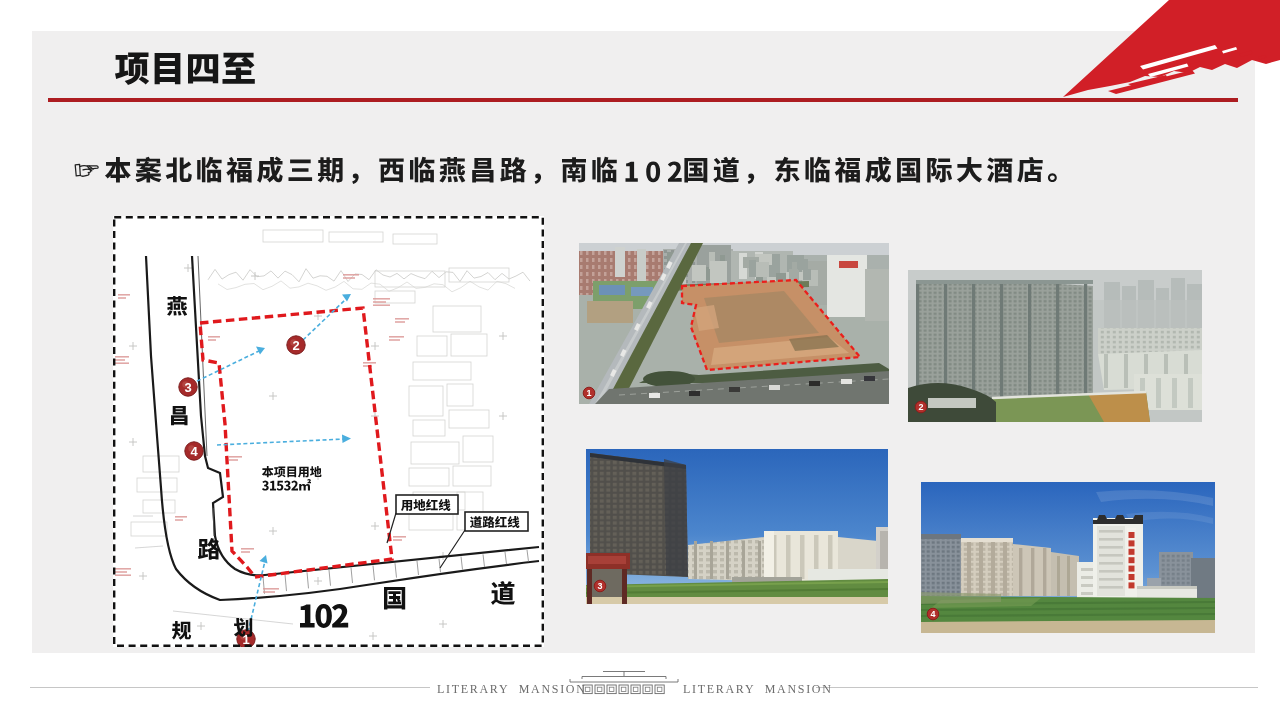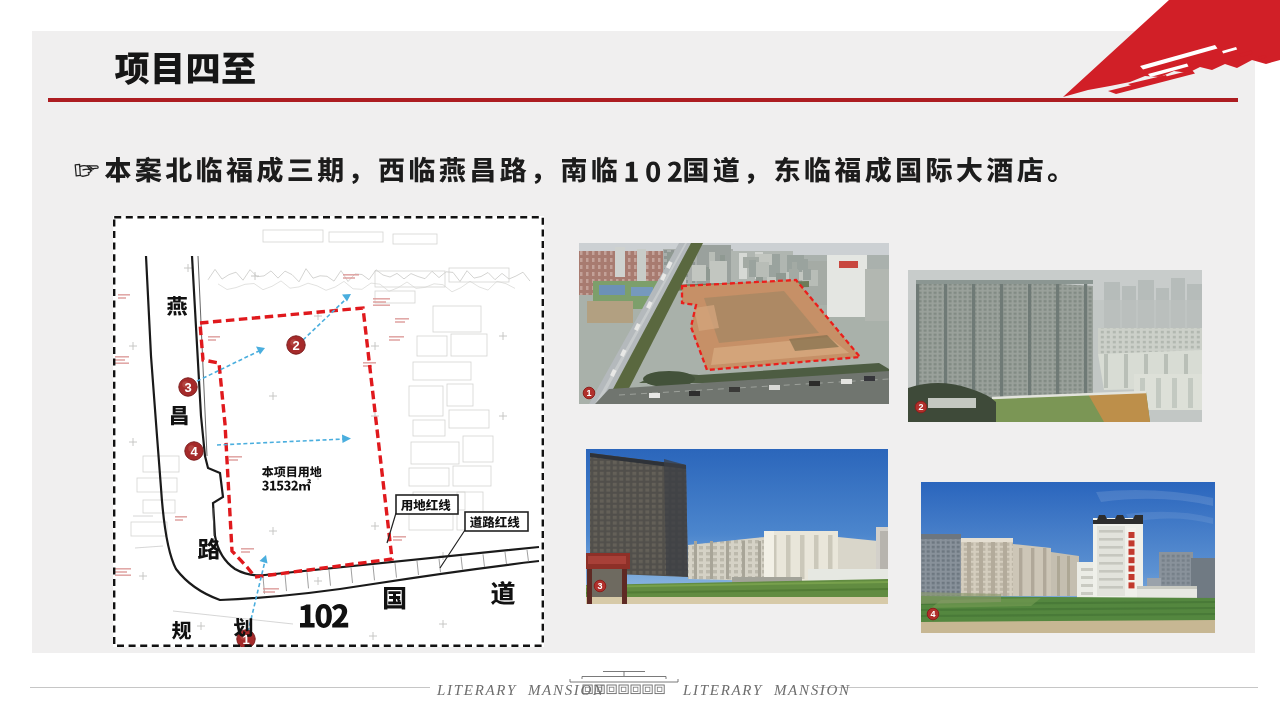--- a/index.html
+++ b/index.html
@@ -12,21 +12,21 @@
     background:#ad1d21; }
   .brush { position:absolute; left:1040px; top:0; width:240px; height:110px; }
   .map { position:absolute; left:113px; top:216px; width:431px; height:431px; }
   .photo { position:absolute; overflow:hidden; }
   .p1 { left:579px; top:243px; width:310px; height:161px; }
   .p2 { left:908px; top:270px; width:294px; height:152px; }
   .p3 { left:586px; top:449px; width:302px; height:155px; }
   .p4 { left:921px; top:482px; width:294px; height:151px; }
   .fline { position:absolute; top:687px; height:1px; background:#c6c6c6; }
   .ftext { position:absolute; top:682px; font-family:"Liberation Serif", serif;
-    font-size:15px; letter-spacing:1.7px; color:#6d6d6d; white-space:nowrap;font-style:italic; }
+    font-size:12px; letter-spacing:1.7px; color:#6d6d6d; white-space:nowrap; }
 </style>
 </head>
 <body>
 <div class="page">
   <div class="panel"></div>
   <svg class="brush" viewBox="0 0 240 110">
 <path fill="#d11f27" d="M23,97 L129,0 L240,0 L240,60 L226,64 L212,60 L197,68 L185,64 L172,70 L160,67 L148,73 L134,71 L120,77 L105,76 L90,82 L70,86 L48,90 Z"></path>
 <path fill="#ffffff" d="M100,66 L175,45 L177.5,48.5 L103,69.5 Z"></path>
 <path fill="#ffffff" d="M108,74 L147,63.5 L148.5,66.5 L110.5,77 Z"></path>
 <path fill="#ffffff" d="M182,51 l14,-4 1.2,2.6 -14,4 z"></path>

